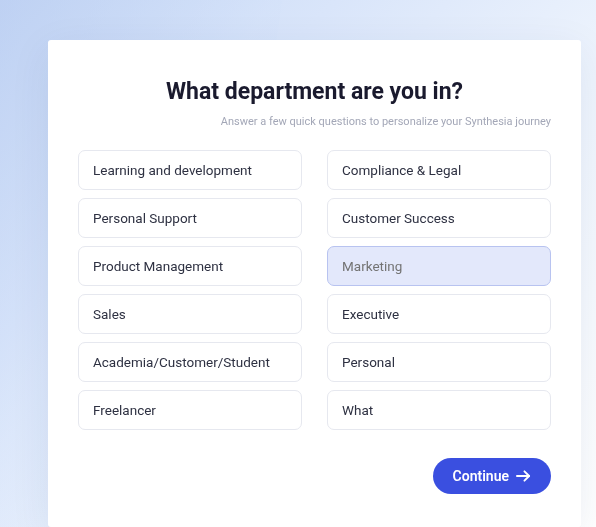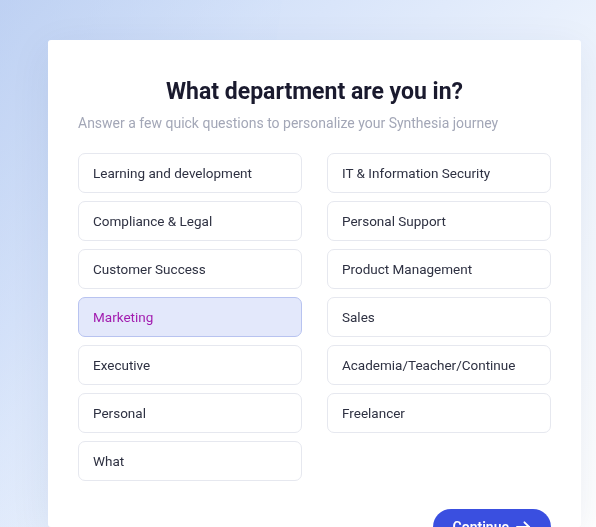--- a/index.html
+++ b/index.html
@@ -36,23 +36,23 @@
       box-shadow: 0 10px 40px rgba(30, 50, 100, 0.08);
     }
     .title {
       font-size: 23px;
       font-weight: 700;
       color: #1a1a2e;
       text-align: center;
       margin-bottom: 10px;
     }
     .subtitle {
-      font-size: 14px;
+      font-size: 11px;
       color: #a3a7b7;
-      text-align: left;
+      text-align: right;
       margin-bottom: 22px;
     }
     .options-grid {
       display: grid;
       grid-template-columns: 1fr 1fr;
       gap: 8px 25px;
       margin-bottom: 28px;
     }
     .option {
       border: 1px solid #e6e8ef;
@@ -61,21 +61,21 @@
       font-size: 13.5px;
       color: #2e3142;
       background: #ffffff;
       cursor: pointer;
       text-align: left;
       font-family: inherit;
     }
     .option.selected {
       background: #e3e8fb;
       border-color: #b8c3f0;
-      color: #a21caf;
+      color: #737373;
     }
     .footer {
       display: flex;
       justify-content: flex-end;
     }
     .continue-btn {
       background: #3a4fe0;
       color: #ffffff;
       border: none;
       border-radius: 20px;
@@ -101,29 +101,28 @@
 <body>
 
 <div class="bg-angle"></div>
 
 <div class="dialog">
   <h1 class="title">What department are you in?</h1>
   <p class="subtitle">Answer a few quick questions to personalize your Synthesia journey</p>
 
   <div class="options-grid">
     <button class="option">Learning and development</button>
-    <button class="option">IT &amp; Information Security</button>
     <button class="option">Compliance &amp; Legal</button>
     <button class="option">Personal Support</button>
     <button class="option">Customer Success</button>
     <button class="option">Product Management</button>
     <button class="option selected">Marketing</button>
     <button class="option">Sales</button>
     <button class="option">Executive</button>
-    <button class="option">Academia/Teacher/Continue</button>
+    <button class="option">Academia/Customer/Student</button>
     <button class="option">Personal</button>
     <button class="option">Freelancer</button>
     <button class="option">What</button>
   </div>
 
   <div class="footer">
     <button class="continue-btn">
       <span>Continue</span>
       <span class="arrow-icon">
         <svg viewBox="0 0 16 14" fill="none" stroke="currentColor" stroke-width="2" stroke-linecap="round" stroke-linejoin="round">

